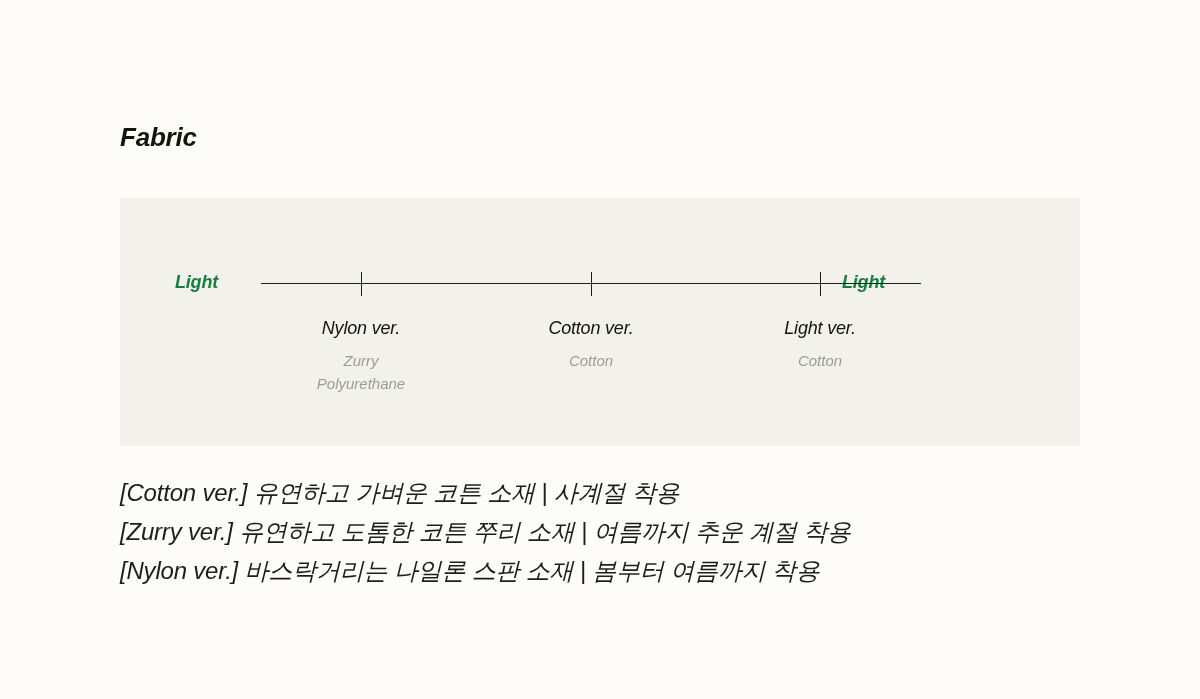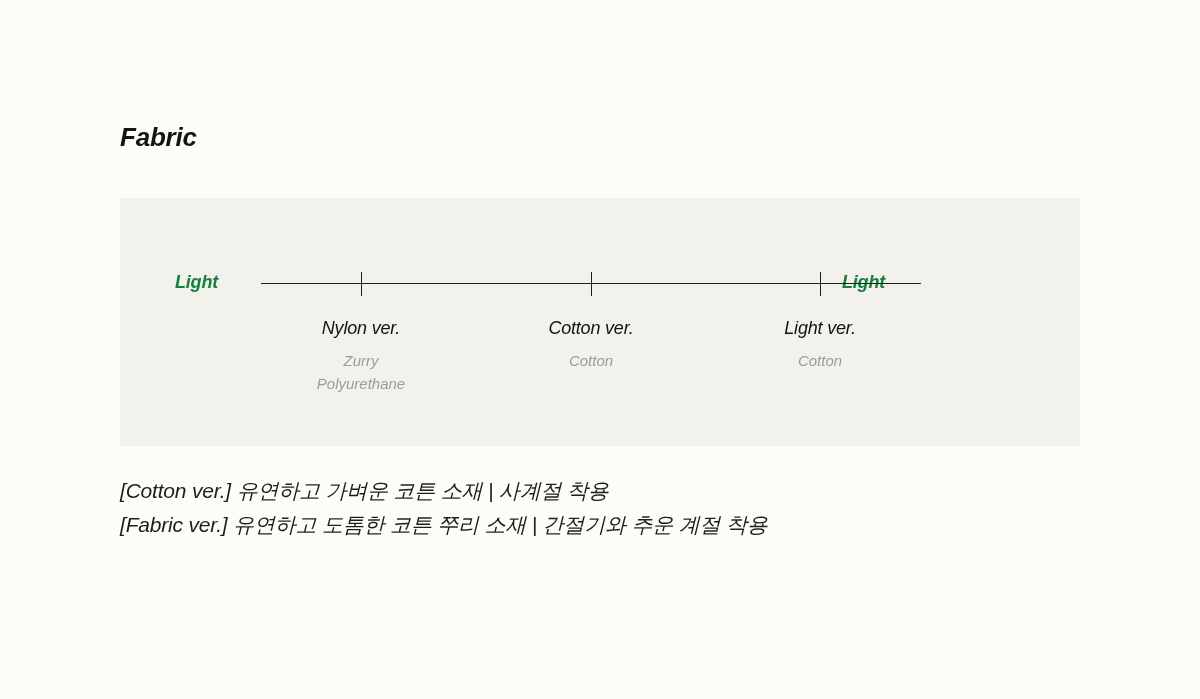--- a/index.html
+++ b/index.html
@@ -86,21 +86,21 @@
     margin-top: 10px;
     font-size: 15px;
     color: #9d9d97;
     line-height: 1.55;
     white-space: nowrap;
   }
   .notes {
     position: absolute;
     left: 120px;
     top: 474px;
-    font-size: 21px;
+    font-size: 24px;
     color: #1d1d1b;
     line-height: 1.62;
   }
   .note-line {
     white-space: nowrap;
     letter-spacing: -0.2px;
   }
 </style>
 </head>
 <body>
@@ -135,16 +135,17 @@
       <div class="marker" style="left:700px;">
         <div class="marker-name">Light ver.</div>
         <div class="marker-mat" style="white-space:pre-line;">Cotton</div>
       </div>
 
     </div>
   </div>
 
   <div class="notes">
     <div class="note-line">[Cotton ver.] 유연하고 가벼운 코튼 소재 | 사계절 착용</div>
-    <div class="note-line">[Fabric ver.] 유연하고 도톰한 코튼 쭈리 소재 | 간절기와 추운 계절 착용</div>
+    <div class="note-line">[Zurry ver.] 유연하고 도톰한 코튼 쭈리 소재 | 여름까지 추운 계절 착용</div>
+    <div class="note-line">[Nylon ver.] 바스락거리는 나일론 스판 소재 | 봄부터 여름까지 착용</div>
   </div>
 
 </div>
 
 </body></html>

